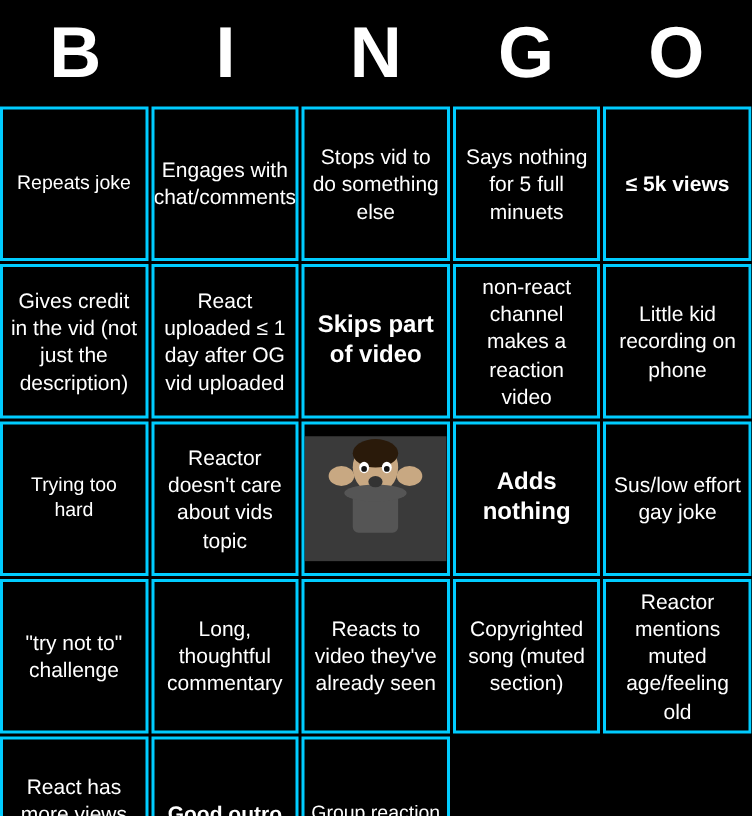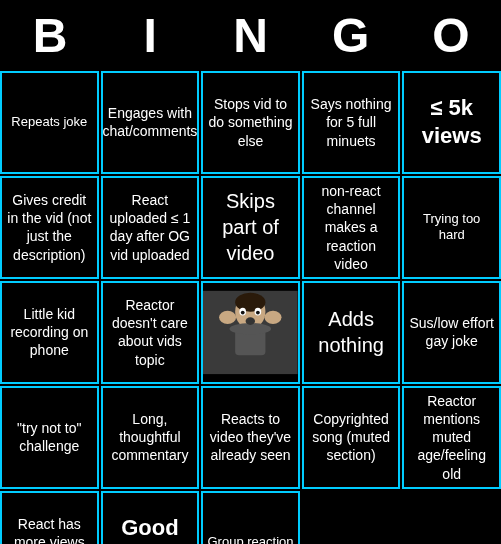--- a/index.html
+++ b/index.html
@@ -48,26 +48,26 @@
       padding: 4px;
       min-height: 88px;
       position: relative;
       overflow: hidden;
     }
     .cell-text {
       font-size: 14px;
       line-height: 1.3;
     }
     .cell-text.large {
-      font-size: 22px;
+      font-size: 14px;
       font-weight: bold;
     }
     .cell-text.medium {
-      font-size: 20px;
-      font-weight: normal;
+      font-size: 16px;
+      font-weight: bold;
     }
     .cell-text.medium-sm {
       font-size: 13px;
       font-weight: normal;
     }
   </style>
 </head>
 <body>
 
 <div class="bingo-card">
@@ -102,25 +102,25 @@
     <div class="cell">
       <span class="cell-text">React uploaded ≤ 1 day after OG vid uploaded</span>
     </div>
     <div class="cell">
       <span class="cell-text medium">Skips part of video</span>
     </div>
     <div class="cell">
       <span class="cell-text">non-react channel makes a reaction video</span>
     </div>
     <div class="cell">
-      <span class="cell-text medium-sm">Trying too hard</span>
+      <span class="cell-text">Little kid recording on phone</span>
     </div>
 
     <div class="cell">
-      <span class="cell-text">Little kid recording on phone</span>
+      <span class="cell-text medium-sm">Trying too hard</span>
     </div>
     <div class="cell">
       <span class="cell-text">Reactor doesn't care about vids topic</span>
     </div>
 
     <div class="cell" style="padding:0;">
       <svg viewBox="0 0 100 88" width="100%" height="100%" xmlns="http://www.w3.org/2000/svg">
 
         <rect width="100" height="88" fill="#3a3a3a"></rect>
 

